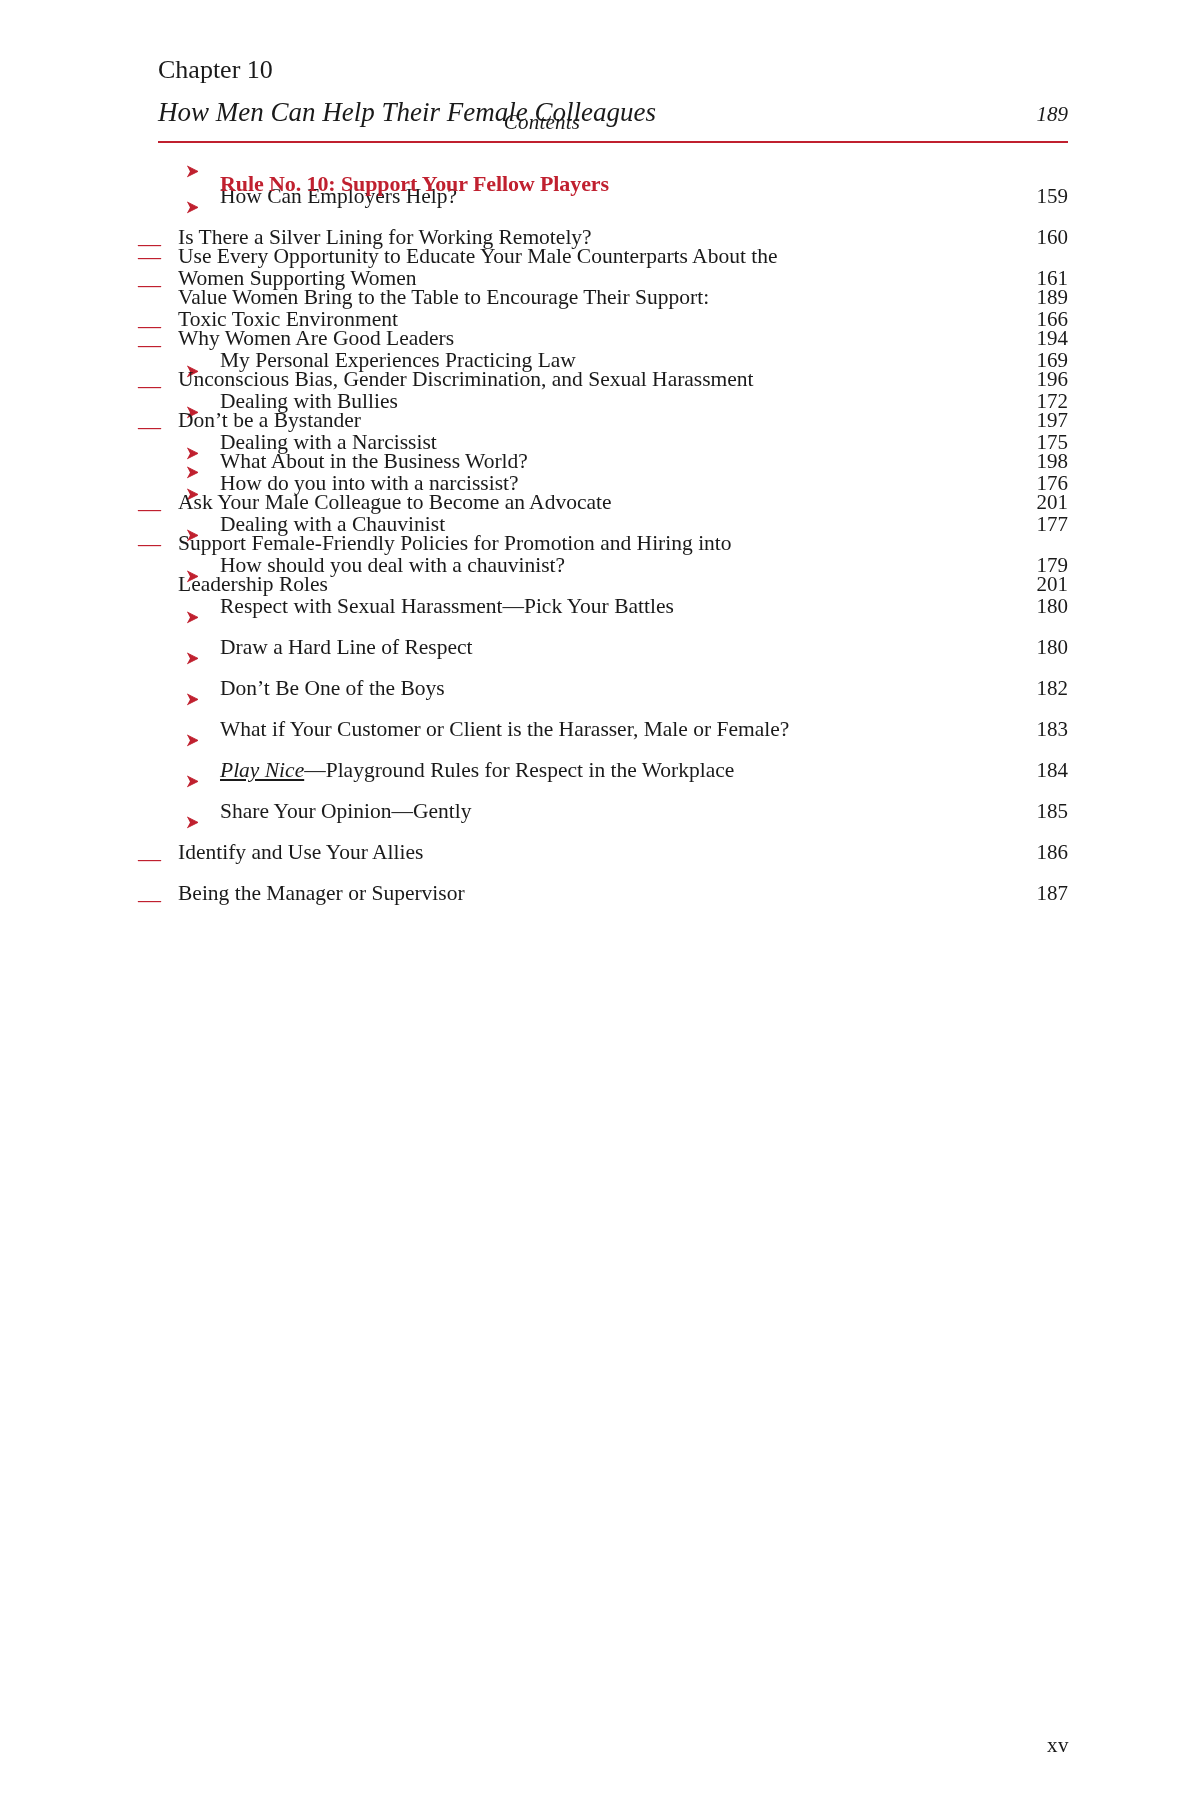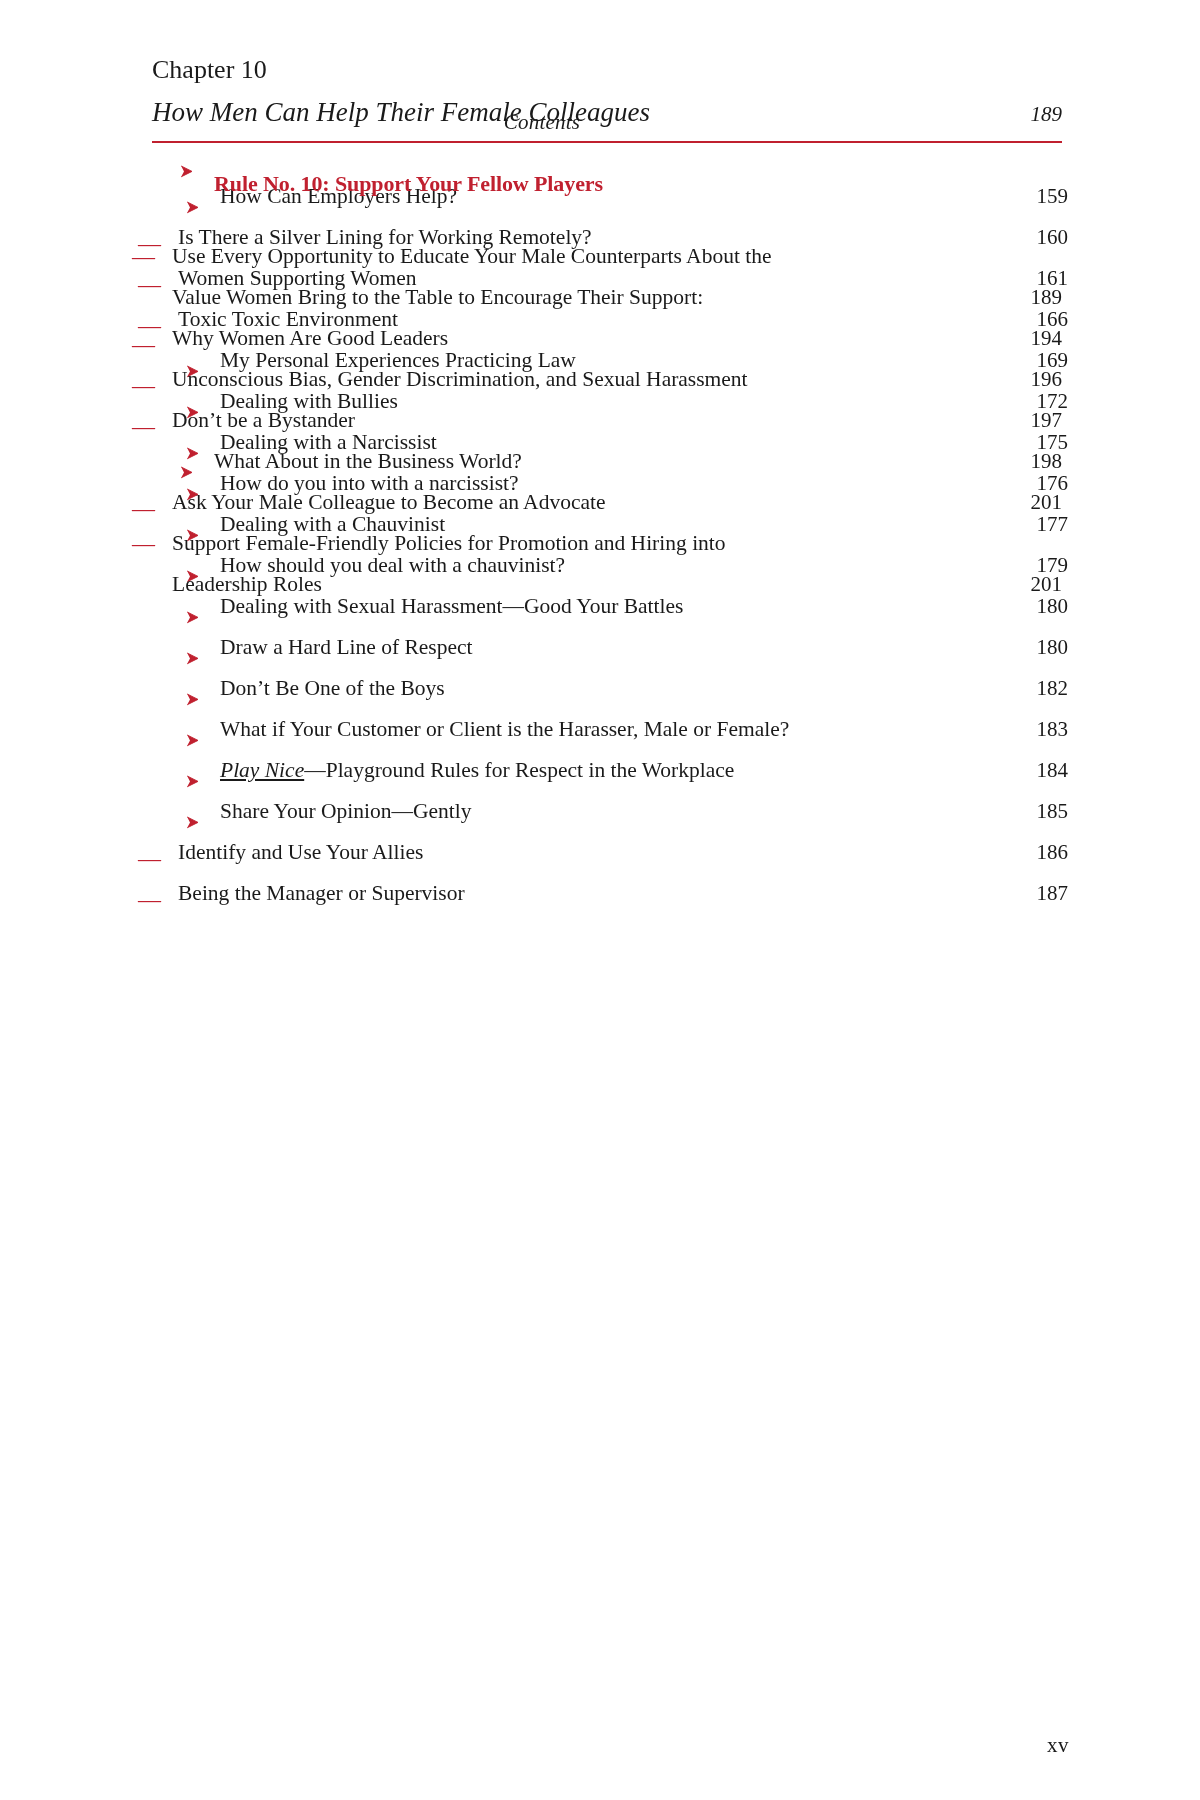--- a/index.html
+++ b/index.html
@@ -259,21 +259,21 @@
         <span class="entry-text">How should you deal with a chauvinist?</span>
         <span class="entry-page">179</span>
       </div>
       <div class="entry lvl2">
         <span class="marker arrow">
           <svg width="15" height="15" viewBox="0 0 15 15" aria-hidden="true">
             <path d="M2.2 2.0 L13.0 7.4 L2.2 12.8 L5.0 7.4 Z" fill="#c0202f"></path>
             <path d="M2.2 2.0 L13.0 7.4 L2.2 12.8" fill="none" stroke="#c0202f" stroke-width="0.9"></path>
           </svg>
         </span>
-        <span class="entry-text">Dealing with Sexual Harassment—Good Your Battles</span>
+        <span class="entry-text">Respect with Sexual Harassment—Pick Your Battles</span>
         <span class="entry-page">180</span>
       </div>
       <div class="entry lvl2">
         <span class="marker arrow">
           <svg width="15" height="15" viewBox="0 0 15 15" aria-hidden="true">
             <path d="M2.2 2.0 L13.0 7.4 L2.2 12.8 L5.0 7.4 Z" fill="#c0202f"></path>
             <path d="M2.2 2.0 L13.0 7.4 L2.2 12.8" fill="none" stroke="#c0202f" stroke-width="0.9"></path>
           </svg>
         </span>
         <span class="entry-text">Draw a Hard Line of Respect</span>
@@ -324,21 +324,21 @@
         <span class="entry-text">Identify and Use Your Allies</span>
         <span class="entry-page">186</span>
       </div>
       <div class="entry lvl1">
         <span class="marker dash"></span>
         <span class="entry-text">Being the Manager or Supervisor</span>
         <span class="entry-page">187</span>
       </div>
     </div>
 
-  <div class="toc" id="lower-block" style="position:relative; top:auto; left:132px; margin-top:0;">
+  <div class="toc" id="lower-block" style="position:relative; top:auto; left:138px; margin-top:0;">
       <div class="chapter">
         <div class="chapter-num">Chapter 10</div>
         <div class="chapter-titlerow">
           <span class="chapter-title">How Men Can Help Their Female Colleagues</span>
           <span class="chapter-page">189</span>
         </div>
       </div>
       <div class="rule-row">
         <span class="marker arrow">
           <svg width="15" height="15" viewBox="0 0 15 15" aria-hidden="true">

